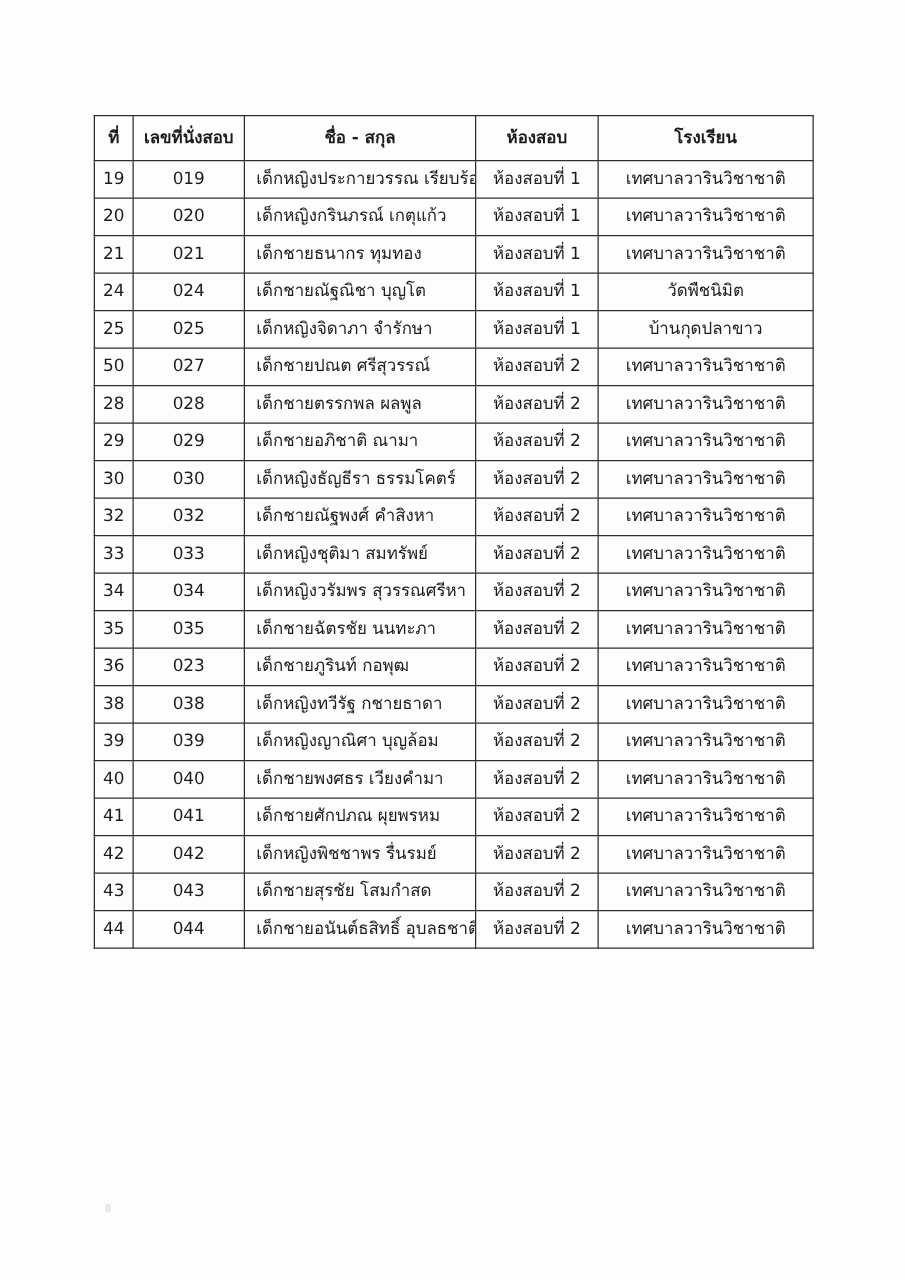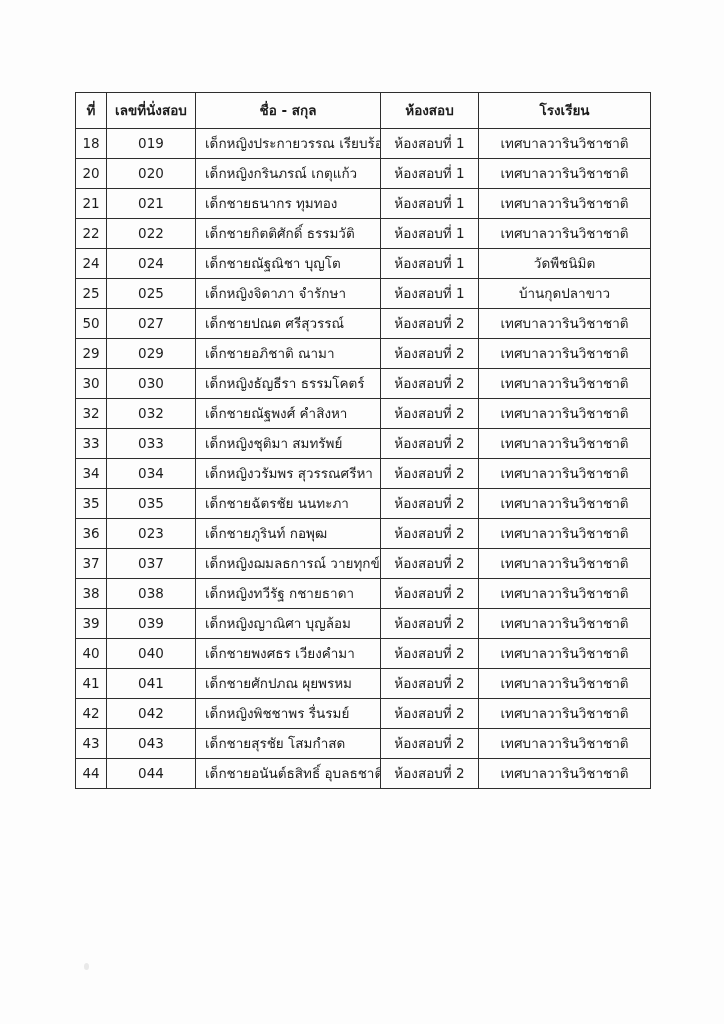--- a/index.html
+++ b/index.html
@@ -80,48 +80,41 @@
       <tr>
           <th>ที่</th>
           <th>เลขที่นั่งสอบ</th>
           <th>ชื่อ - สกุล</th>
           <th>ห้องสอบ</th>
           <th>โรงเรียน</th>
         </tr>
     </thead>
     <tbody>
         <tr>
-          <td>18</td>
+          <td>19</td>
           <td>019</td>
           <td class="name-cell">เด็กหญิงประกายวรรณ  เรียบร้อย</td>
           <td>ห้องสอบที่ 1</td>
           <td>เทศบาลวารินวิชาชาติ</td>
         </tr>
         <tr>
           <td>20</td>
           <td>020</td>
           <td class="name-cell">เด็กหญิงกรินภรณ์  เกตุแก้ว</td>
           <td>ห้องสอบที่ 1</td>
           <td>เทศบาลวารินวิชาชาติ</td>
         </tr>
         <tr>
           <td>21</td>
           <td>021</td>
           <td class="name-cell">เด็กชายธนากร  ทุมทอง</td>
           <td>ห้องสอบที่ 1</td>
           <td>เทศบาลวารินวิชาชาติ</td>
         </tr>
         <tr>
-          <td>22</td>
-          <td>022</td>
-          <td class="name-cell">เด็กชายกิตติศักดิ์  ธรรมวัติ</td>
-          <td>ห้องสอบที่ 1</td>
-          <td>เทศบาลวารินวิชาชาติ</td>
-        </tr>
-        <tr>
           <td>24</td>
           <td>024</td>
           <td class="name-cell">เด็กชายณัฐณิชา  บุญโต</td>
           <td>ห้องสอบที่ 1</td>
           <td>วัดพืชนิมิต</td>
         </tr>
         <tr>
           <td>25</td>
           <td>025</td>
           <td class="name-cell">เด็กหญิงจิดาภา  จำรักษา</td>
@@ -129,20 +122,27 @@
           <td>บ้านกุดปลาขาว</td>
         </tr>
         <tr>
           <td>50</td>
           <td>027</td>
           <td class="name-cell">เด็กชายปณต  ศรีสุวรรณ์</td>
           <td>ห้องสอบที่ 2</td>
           <td>เทศบาลวารินวิชาชาติ</td>
         </tr>
         <tr>
+          <td>28</td>
+          <td>028</td>
+          <td class="name-cell">เด็กชายตรรกพล  ผลพูล</td>
+          <td>ห้องสอบที่ 2</td>
+          <td>เทศบาลวารินวิชาชาติ</td>
+        </tr>
+        <tr>
           <td>29</td>
           <td>029</td>
           <td class="name-cell">เด็กชายอภิชาติ  ณามา</td>
           <td>ห้องสอบที่ 2</td>
           <td>เทศบาลวารินวิชาชาติ</td>
         </tr>
         <tr>
           <td>30</td>
           <td>030</td>
           <td class="name-cell">เด็กหญิงธัญธีรา  ธรรมโคตร์</td>
@@ -174,27 +174,20 @@
           <td>35</td>
           <td>035</td>
           <td class="name-cell">เด็กชายฉัตรชัย  นนทะภา</td>
           <td>ห้องสอบที่ 2</td>
           <td>เทศบาลวารินวิชาชาติ</td>
         </tr>
         <tr>
           <td>36</td>
           <td>023</td>
           <td class="name-cell">เด็กชายภูรินท์  กอพุฒ</td>
-          <td>ห้องสอบที่ 2</td>
-          <td>เทศบาลวารินวิชาชาติ</td>
-        </tr>
-        <tr>
-          <td>37</td>
-          <td>037</td>
-          <td class="name-cell">เด็กหญิงฌมลธการณ์  วายทุกข์</td>
           <td>ห้องสอบที่ 2</td>
           <td>เทศบาลวารินวิชาชาติ</td>
         </tr>
         <tr>
           <td>38</td>
           <td>038</td>
           <td class="name-cell">เด็กหญิงทวีรัฐ  กชายธาดา</td>
           <td>ห้องสอบที่ 2</td>
           <td>เทศบาลวารินวิชาชาติ</td>
         </tr>

